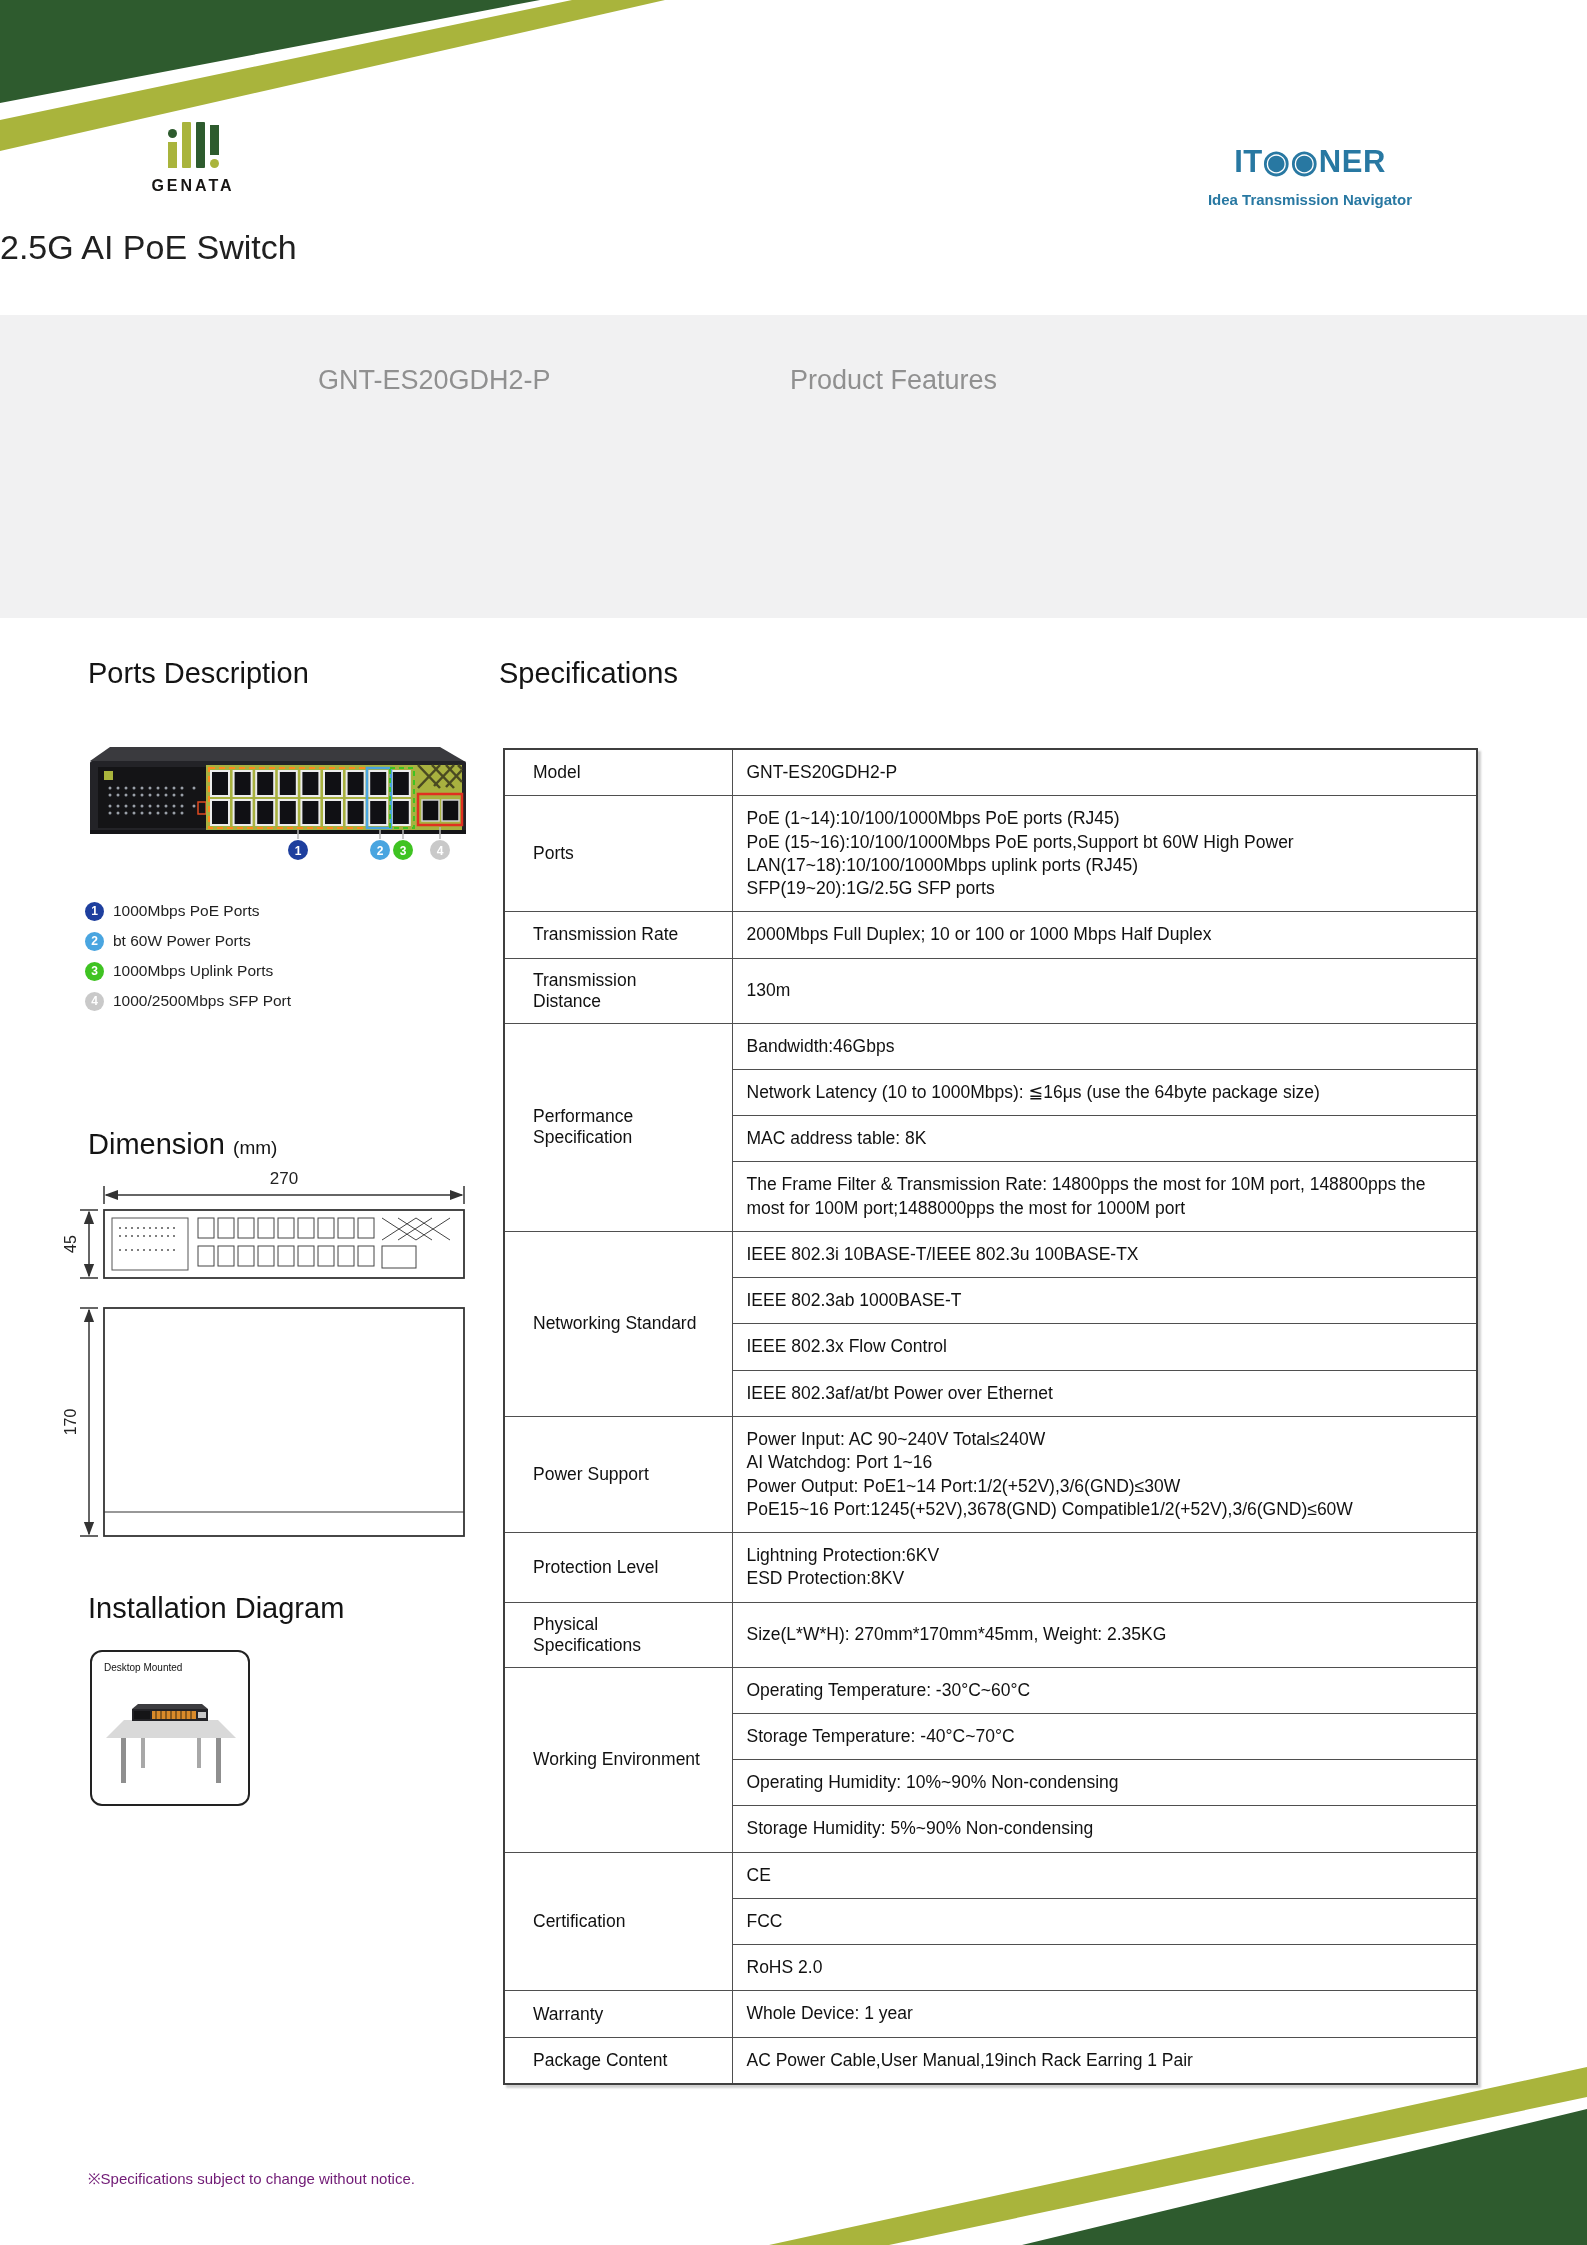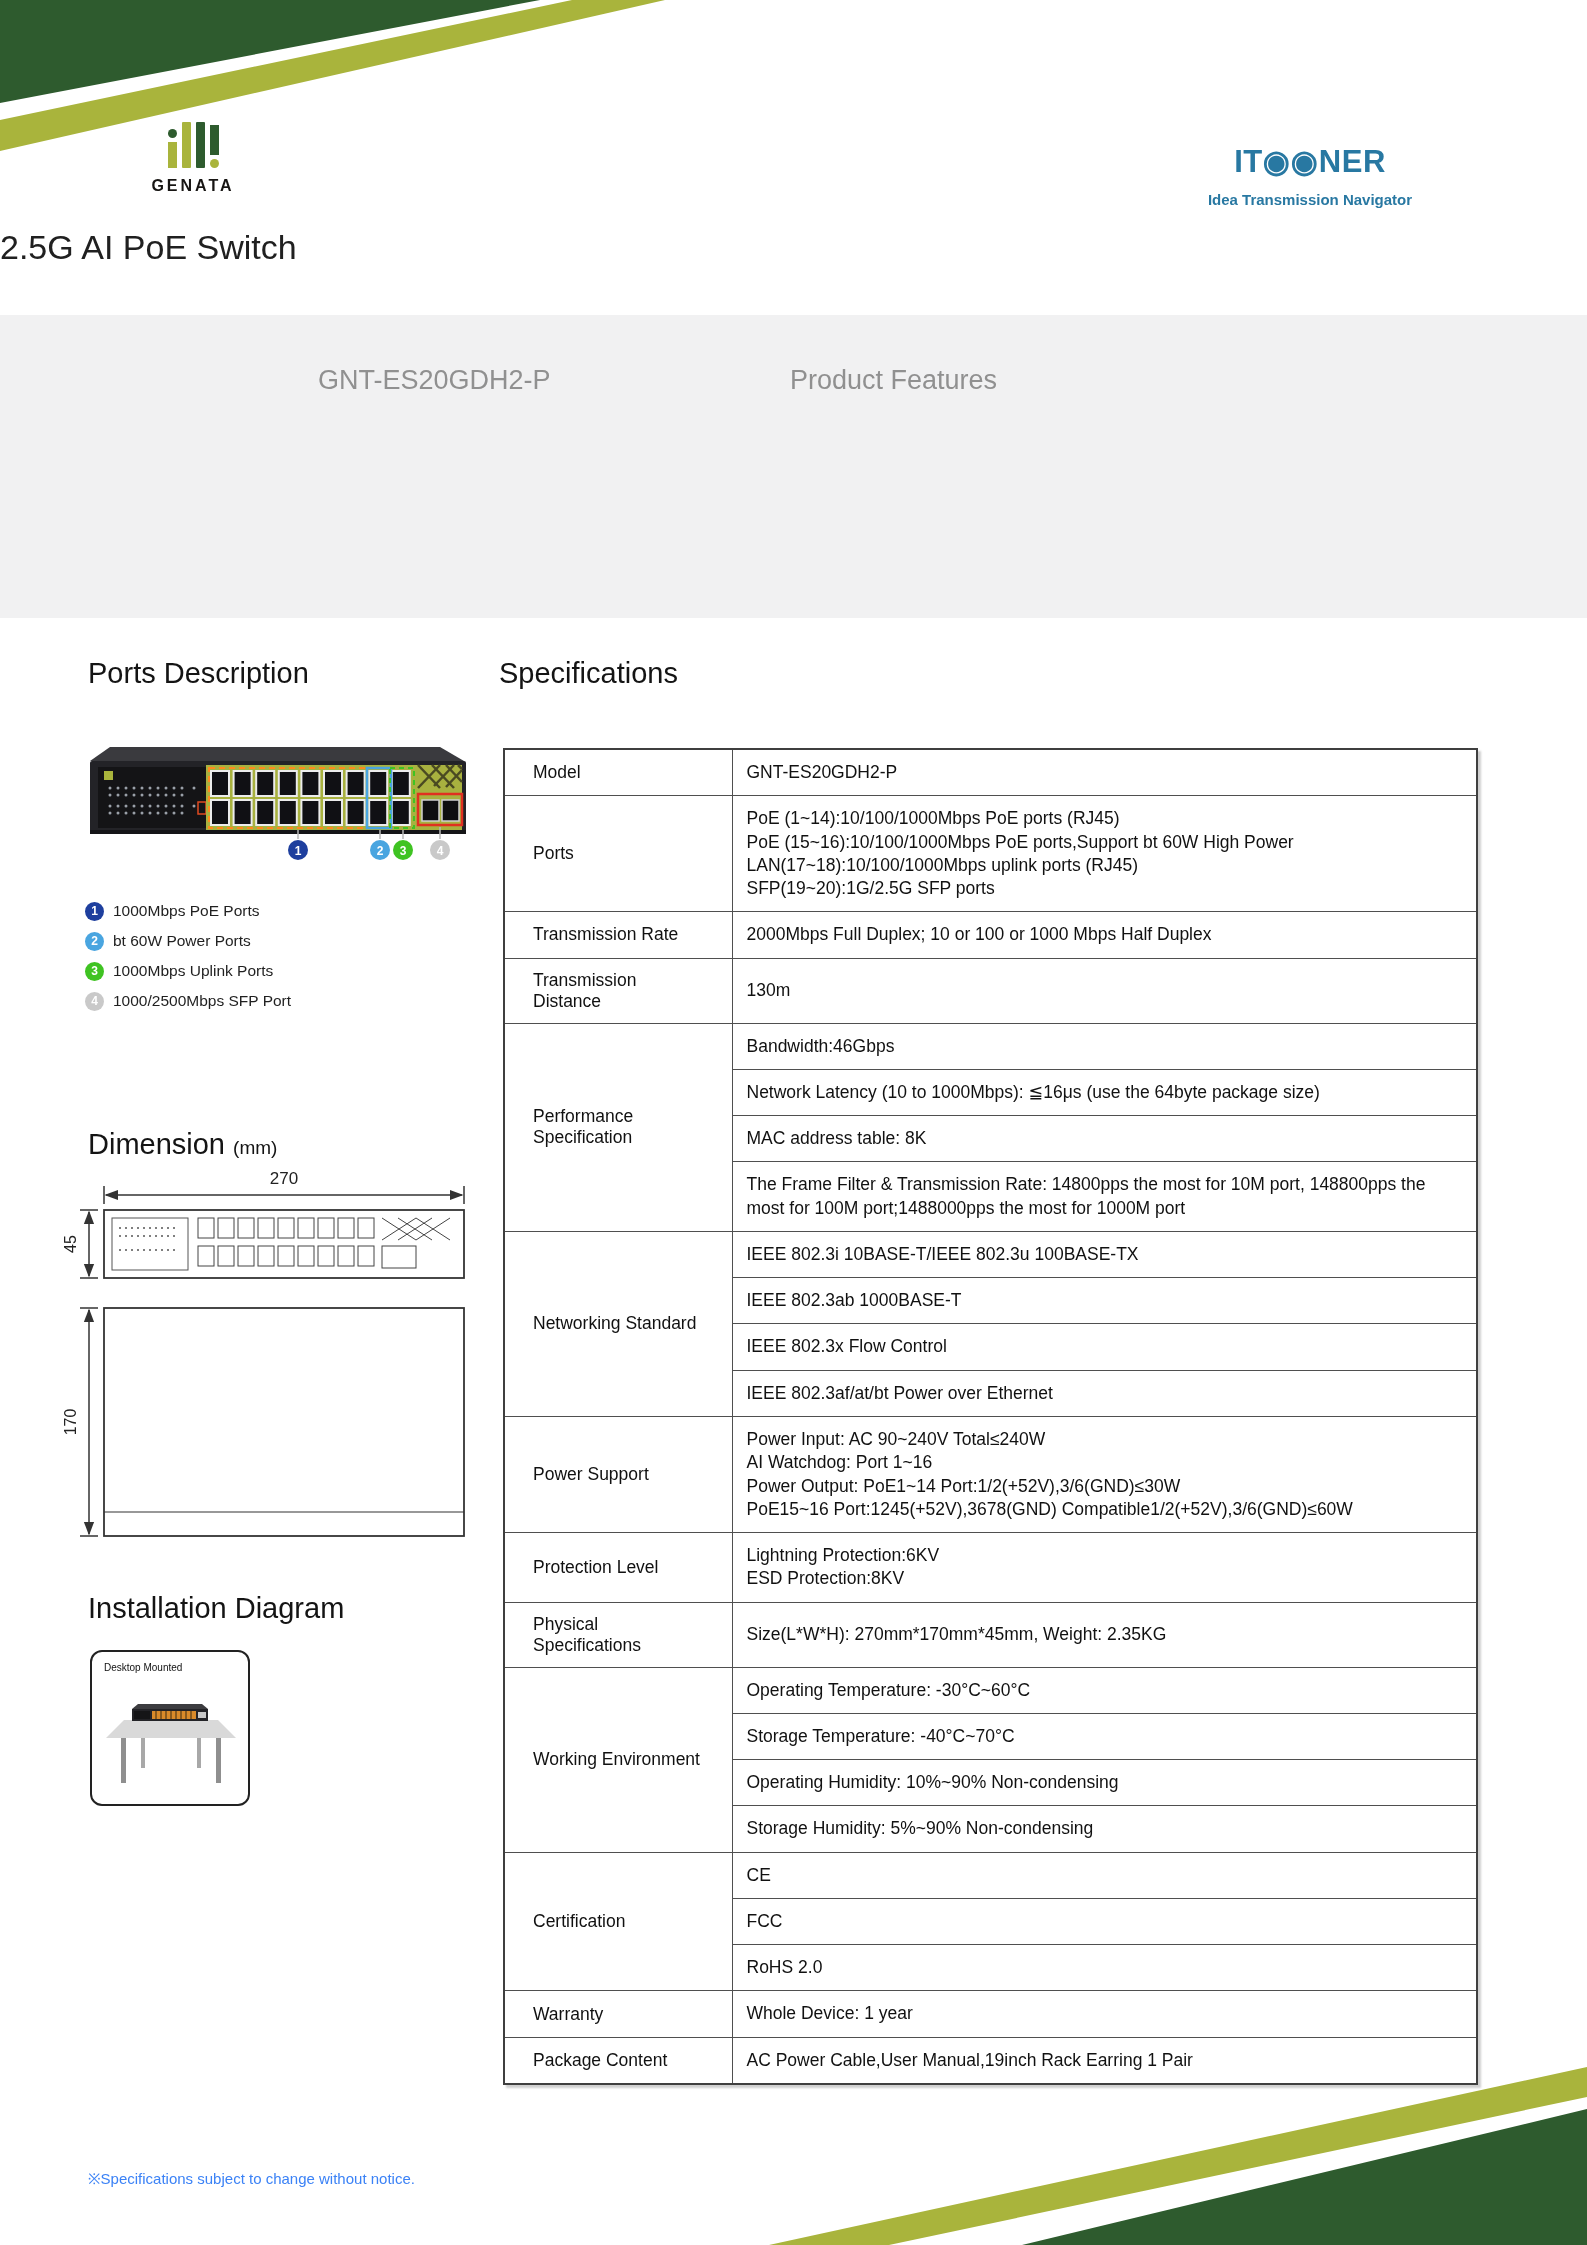--- a/index.html
+++ b/index.html
@@ -70,21 +70,21 @@
 
   
   .spec-table { position:absolute; left:503px; top:748px; }
   .spec-table table { border-collapse:collapse; width:975px; border:2px solid #3f3f3f;
                       box-shadow:3px 3px 2px #cfcfcf; background:#ffffff; }
   .spec-table td { border:1px solid #4f4f4f; font-size:17.5px; color:#111111; vertical-align:middle; }
   .spec-table td.label { width:228px; padding:11px 28px; }
   .spec-table td.value { padding:11px 14px; }
   .spec-table .line { line-height:1.33; }
 
-  .footnote { position:absolute; left:88px; top:2168px; font-size:15px; color:#3b82f6; }
+  .footnote { position:absolute; left:88px; top:2168px; font-size:15px; color:#701a75; }
 </style>
 </head>
 <body>
 
 <div class="page">
 
   <svg class="deco deco-top" width="1587" height="170" viewBox="0 0 1587 170">
     <polygon points="0,0 540,0 0,103" fill="#2e5b2e"></polygon>
     <polygon points="0,120 0,151 665,0 572,0" fill="#a9b43c"></polygon>
   </svg>

